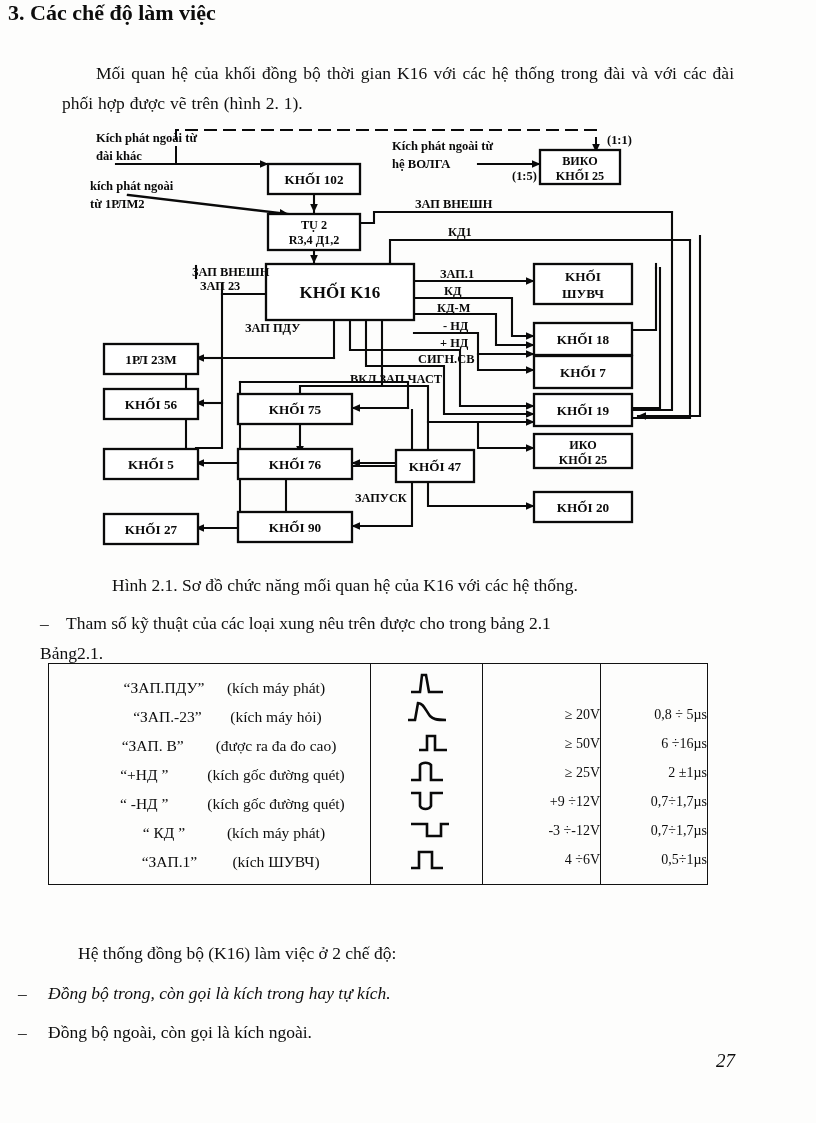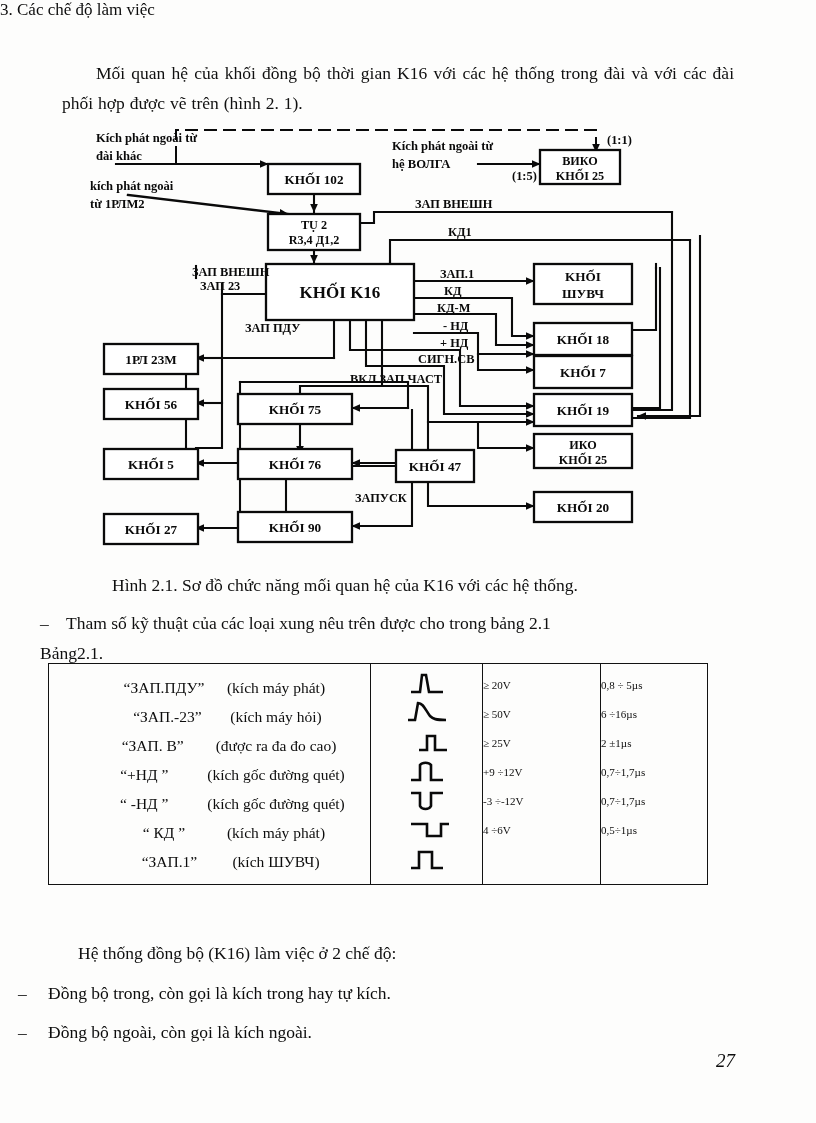--- a/index.html
+++ b/index.html
@@ -43,35 +43,36 @@
     text-align: justify;
     text-align-last: left;
   }
   #params-para .dash { display:inline-block; width: 26px; }
   #table-label {
     left: 40px; top: 638px; width: 300px;
     font-size: 17.5px;
   }
   #section-heading {
     left: 18px; top: 898px; width: 500px;
-    font-size: 17px;
-    font-weight: normal;
+    font-size: 22px;
+    font-weight: bold;
+    padding-left: 8px;
   }
   #modes-intro {
     left: 78px; top: 938px; width: 600px;
     font-size: 17.5px;
   }
   .bullet-line {
     position: absolute;
     font-size: 17.5px;
     left: 18px;
     width: 700px;
   }
   .bullet-line .dash { display: inline-block; width: 30px; }
-  #mode-1 { top: 983px; }
+  #mode-1 { top: 983px; font-style: italic; }
   #mode-2 { top: 1022px; }
 
   #page-number {
     position: absolute;
     left: 716px; top: 1050px;
     font-size: 19px;
     font-style: italic;
   }
 
   
@@ -134,23 +135,24 @@
     width: 300px;
     font-size: 15.5px;
     line-height: 1;
     white-space: nowrap;
     text-align: center;
   }
   .row-names .sig-name { display: inline-block; width: 126px; }
   .val-cell {
     position: absolute;
     width: 100%;
-    text-align: left;
-    font-size: 11px;
+    text-align: right;
+    font-size: 14px;
     line-height: 1;
+    margin-top: 28px;
   }
   .wave-cell {
     position: absolute;
     width: 100%;
     height: 26px;
   }
   .wave-cell svg { display: block; margin: 0 auto; overflow: visible; }
 </style>
 </head>
 <body>

